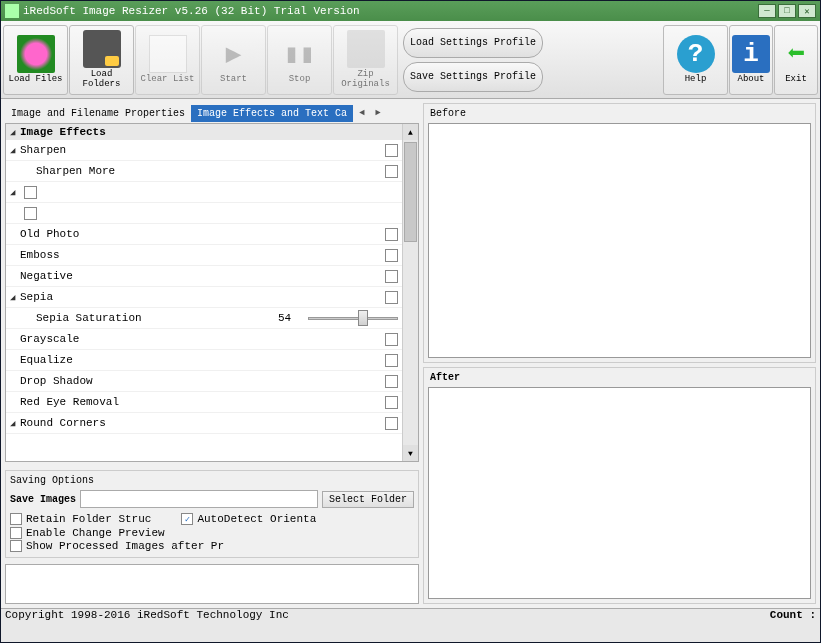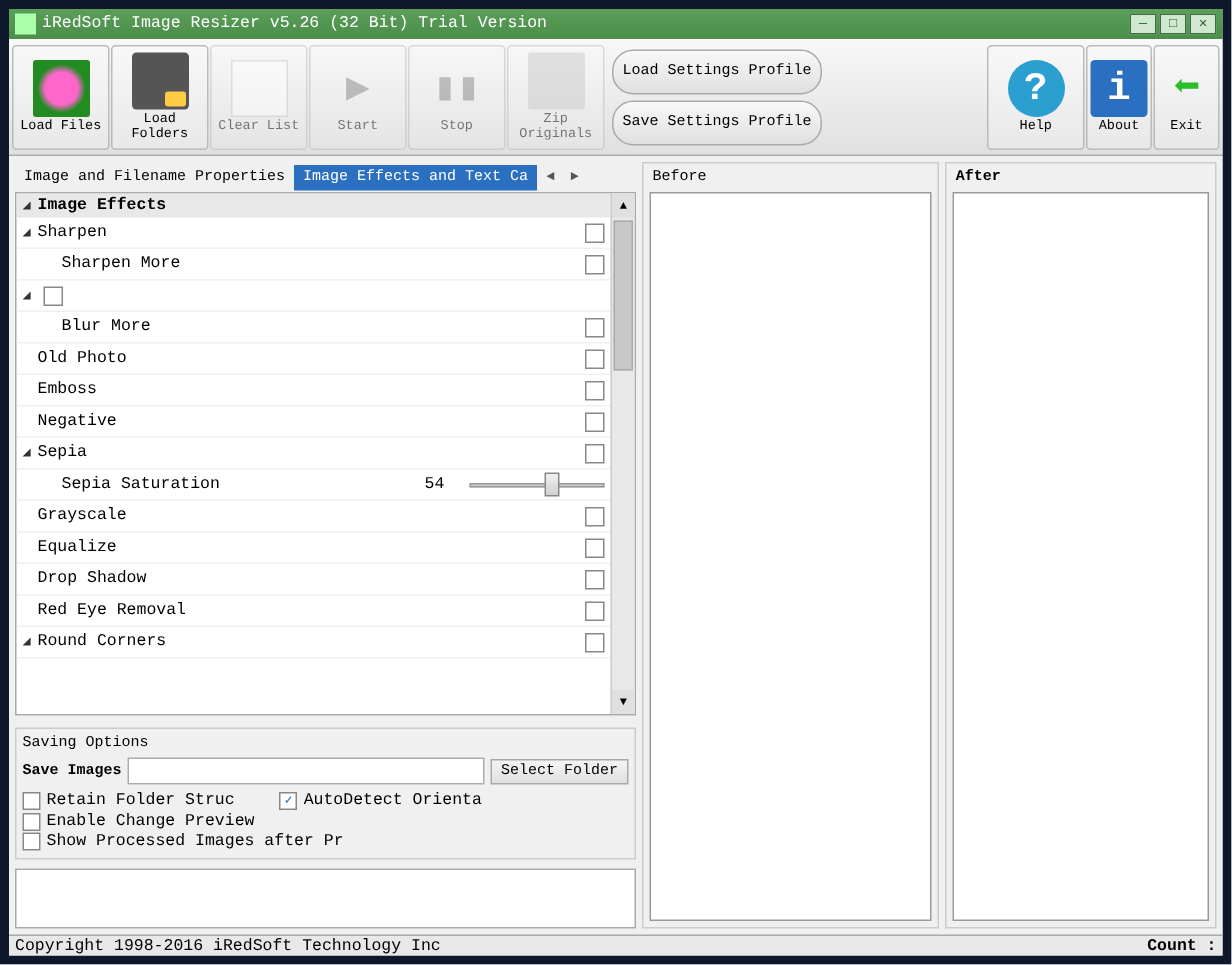--- a/index.html
+++ b/index.html
@@ -1,17 +1,17 @@
 <!DOCTYPE html>
 <html><head>
 <meta charset="utf-8">
 <style>
 * { box-sizing: border-box; margin: 0; padding: 0; font-family: "Courier New", monospace; font-size: 11px; }
 body { background: #e8e8e8; width: 821px; height: 643px; overflow: hidden; }
-.window { width: 821px; height: 643px; background: #f0f0f0; border: 6px solid #0f172a; display: flex; flex-direction: column; }
+.window { width: 821px; height: 643px; background: #f0f0f0; border: 1px solid #0f172a; display: flex; flex-direction: column; }
 .titlebar { height: 20px; background: linear-gradient(#5a9e5a, #4a8e4a); color: #fff; display: flex; align-items: center; padding: 0 4px; font-size: 11px; }
 .titlebar-icon { width: 14px; height: 14px; background: #aaffaa; margin-right: 4px; }
 .titlebar-text { flex: 1; }
 .titlebar-buttons { display: flex; gap: 2px; }
 .titlebar-btn { width: 18px; height: 14px; background: #d0e8d0; border: 1px solid #3a6e3a; display: flex; align-items: center; justify-content: center; font-size: 9px; color: #2a5e2a; cursor: pointer; }
 .toolbar { height: 78px; background: linear-gradient(#f8f8f8, #e0e0e0); border-bottom: 1px solid #aaa; display: flex; align-items: center; padding: 2px; gap: 1px; }
 .tool-btn { width: 65px; height: 70px; background: linear-gradient(#f8f8f8, #e8e8e8); border: 1px solid #bbb; border-radius: 3px; display: flex; flex-direction: column; align-items: center; justify-content: center; cursor: pointer; padding: 2px; }
 .tool-btn.disabled { opacity: 0.5; }
 .tool-icon { width: 38px; height: 38px; display: flex; align-items: center; justify-content: center; font-size: 26px; }
 .tool-label { font-size: 9px; text-align: center; line-height: 1.1; margin-top: 2px; }
@@ -46,27 +46,27 @@
 .saving-options { margin-top: 8px; border: 1px solid #ccc; padding: 4px; background: #f0f0f0; }
 .saving-title { font-size: 10px; margin-bottom: 4px; }
 .save-row { display: flex; align-items: center; gap: 4px; margin-bottom: 4px; }
 .save-label { font-weight: bold; font-size: 10px; }
 .save-input { flex: 1; height: 18px; background: #fff; border: 1px solid #aaa; }
 .save-btn { padding: 2px 6px; font-size: 10px; background: linear-gradient(#f4f4f4, #e0e0e0); border: 1px solid #aaa; cursor: pointer; }
 .check-row { display: flex; align-items: center; gap: 4px; font-size: 10px; margin: 1px 0; }
 .checkbox { width: 12px; height: 12px; border: 1px solid #888; background: #fff; display: flex; align-items: center; justify-content: center; font-size: 9px; color: #2a6fc0; }
 .checkbox.checked::after { content: "✓"; }
 .bottom-box { height: 40px; background: #fff; border: 1px solid #aaa; margin-top: 6px; }
-.right-panel { flex: 1; display: flex; flex-direction: row; gap: 4px; }
+.right-panel { flex: 1; display: flex; flex-direction: column; gap: 4px; }
 .preview-section { border: 1px solid #ccc; background: #f0f0f0; padding: 2px; display: flex; flex-direction: column; }
 .preview-title { font-size: 10px; padding: 2px 4px; }
 .preview-box { flex: 1; background: #fff; border: 1px solid #999; margin: 2px; }
 .before-section { flex: 1.1; }
 .after-section { flex: 1; font-weight: bold; }
-.statusbar { height: 14px; background: #e8e8e8; border-top: 1px solid #aaa; display: flex; align-items: flex-end; padding: 0 4px; font-size: 10px; }
+.statusbar { height: 34px; background: #e8e8e8; border-top: 1px solid #aaa; display: flex; align-items: flex-start; padding: 0 4px; font-size: 10px; }
 .status-left { flex: 1; }
 .icon-flower { background: radial-gradient(#ff66cc 40%, #228b22 60%); border-radius: 2px; }
 .icon-folder { background: #555; border-radius: 3px; position: relative; }
 .icon-folder::after { content: ""; position: absolute; bottom: 2px; right: 2px; width: 14px; height: 10px; background: #ffcc44; border-radius: 2px; }
 .icon-clear { background: #fff; border: 1px solid #ccc; }
 .icon-play { color: #888; }
 .icon-pause { color: #888; }
 .icon-zip { background: #ccc; border-radius: 2px; }
 .icon-help { background: #2a9fd0; border-radius: 50%; color: #fff; font-weight: bold; }
 .icon-about { background: #2a6fc0; border-radius: 3px; color: #fff; font-weight: bold; }
@@ -156,21 +156,20 @@
               <span class="caret"></span>
               <span class="effect-label indent">Sharpen More</span>
               <span class="effect-check"></span>
             </div>
           <div class="effect-row">
               <span class="caret">◢</span>
               <span class="effect-check"></span>
             </div>
           <div class="effect-row">
               <span class="caret"></span>
-              <span class="effect-label indent">Blur More</span>
               <span class="effect-check"></span>
             </div>
           <div class="effect-row">
               <span class="caret"></span>
               <span class="effect-label">Old Photo</span>
               <span class="effect-check"></span>
             </div>
           <div class="effect-row">
               <span class="caret"></span>
               <span class="effect-label">Emboss</span>

